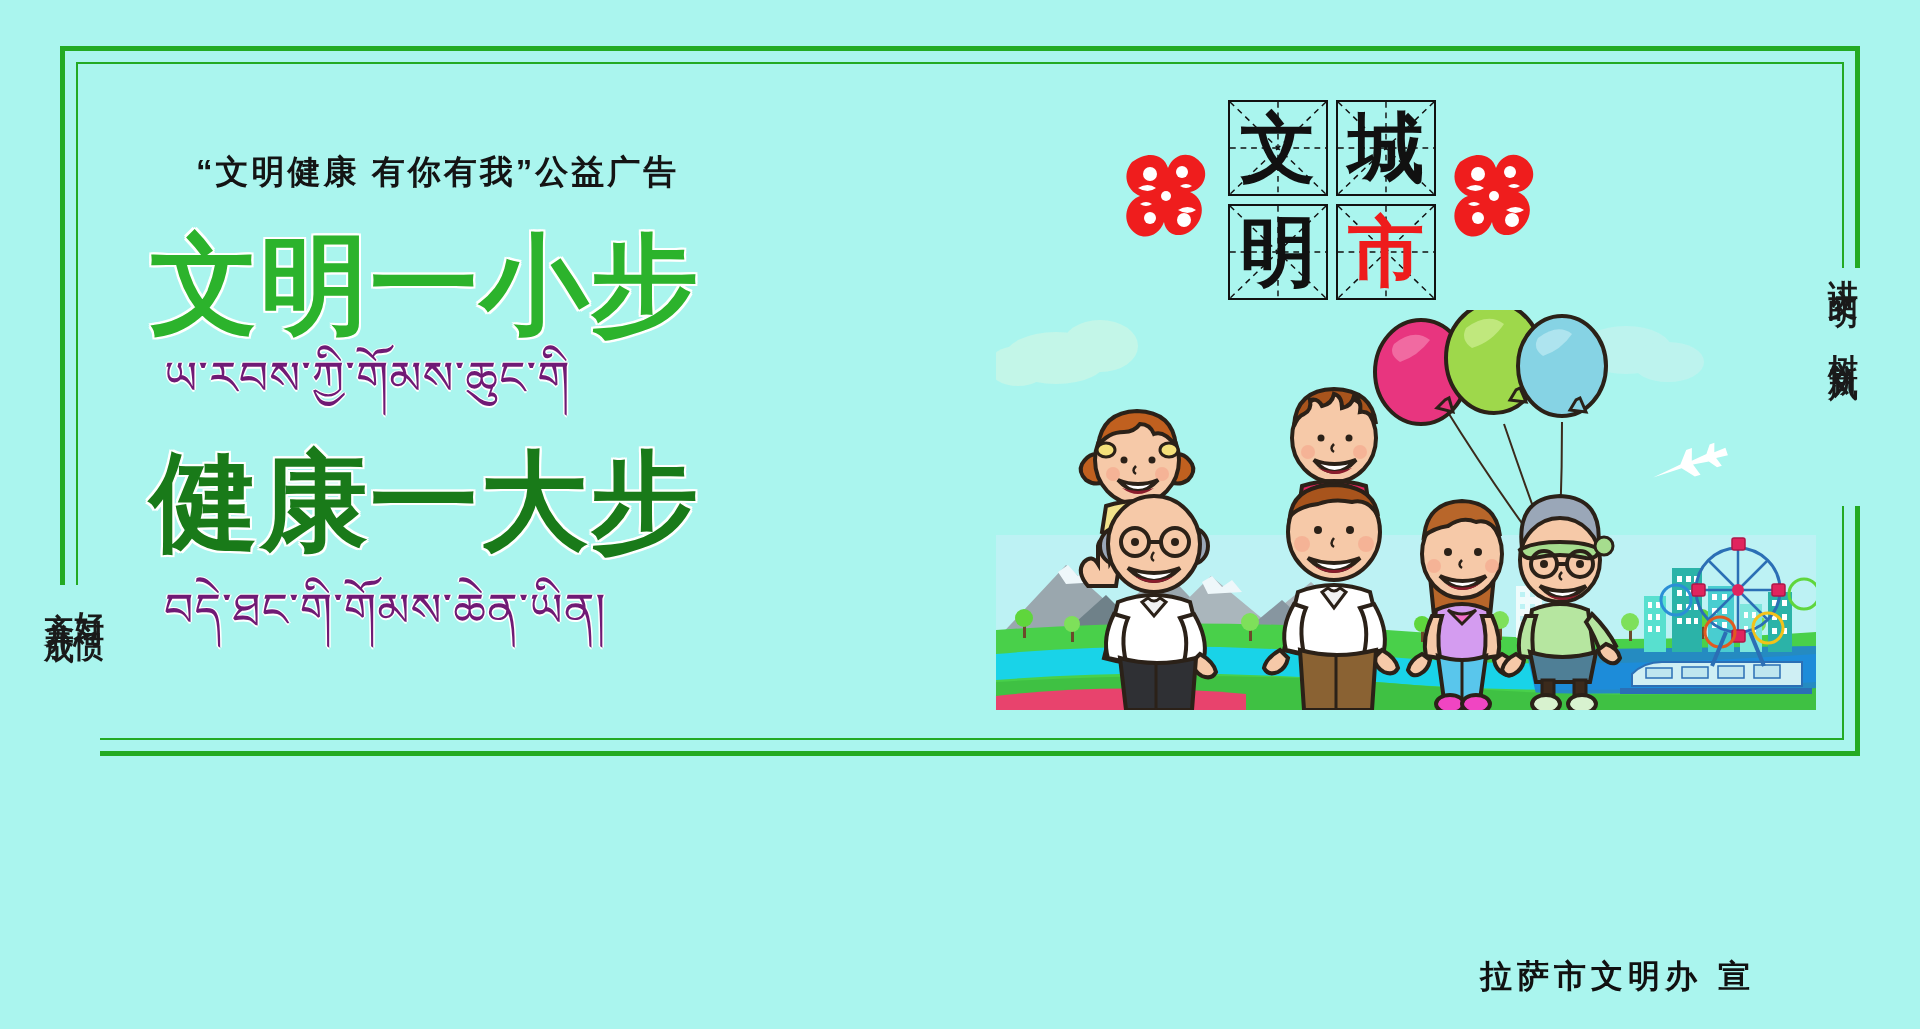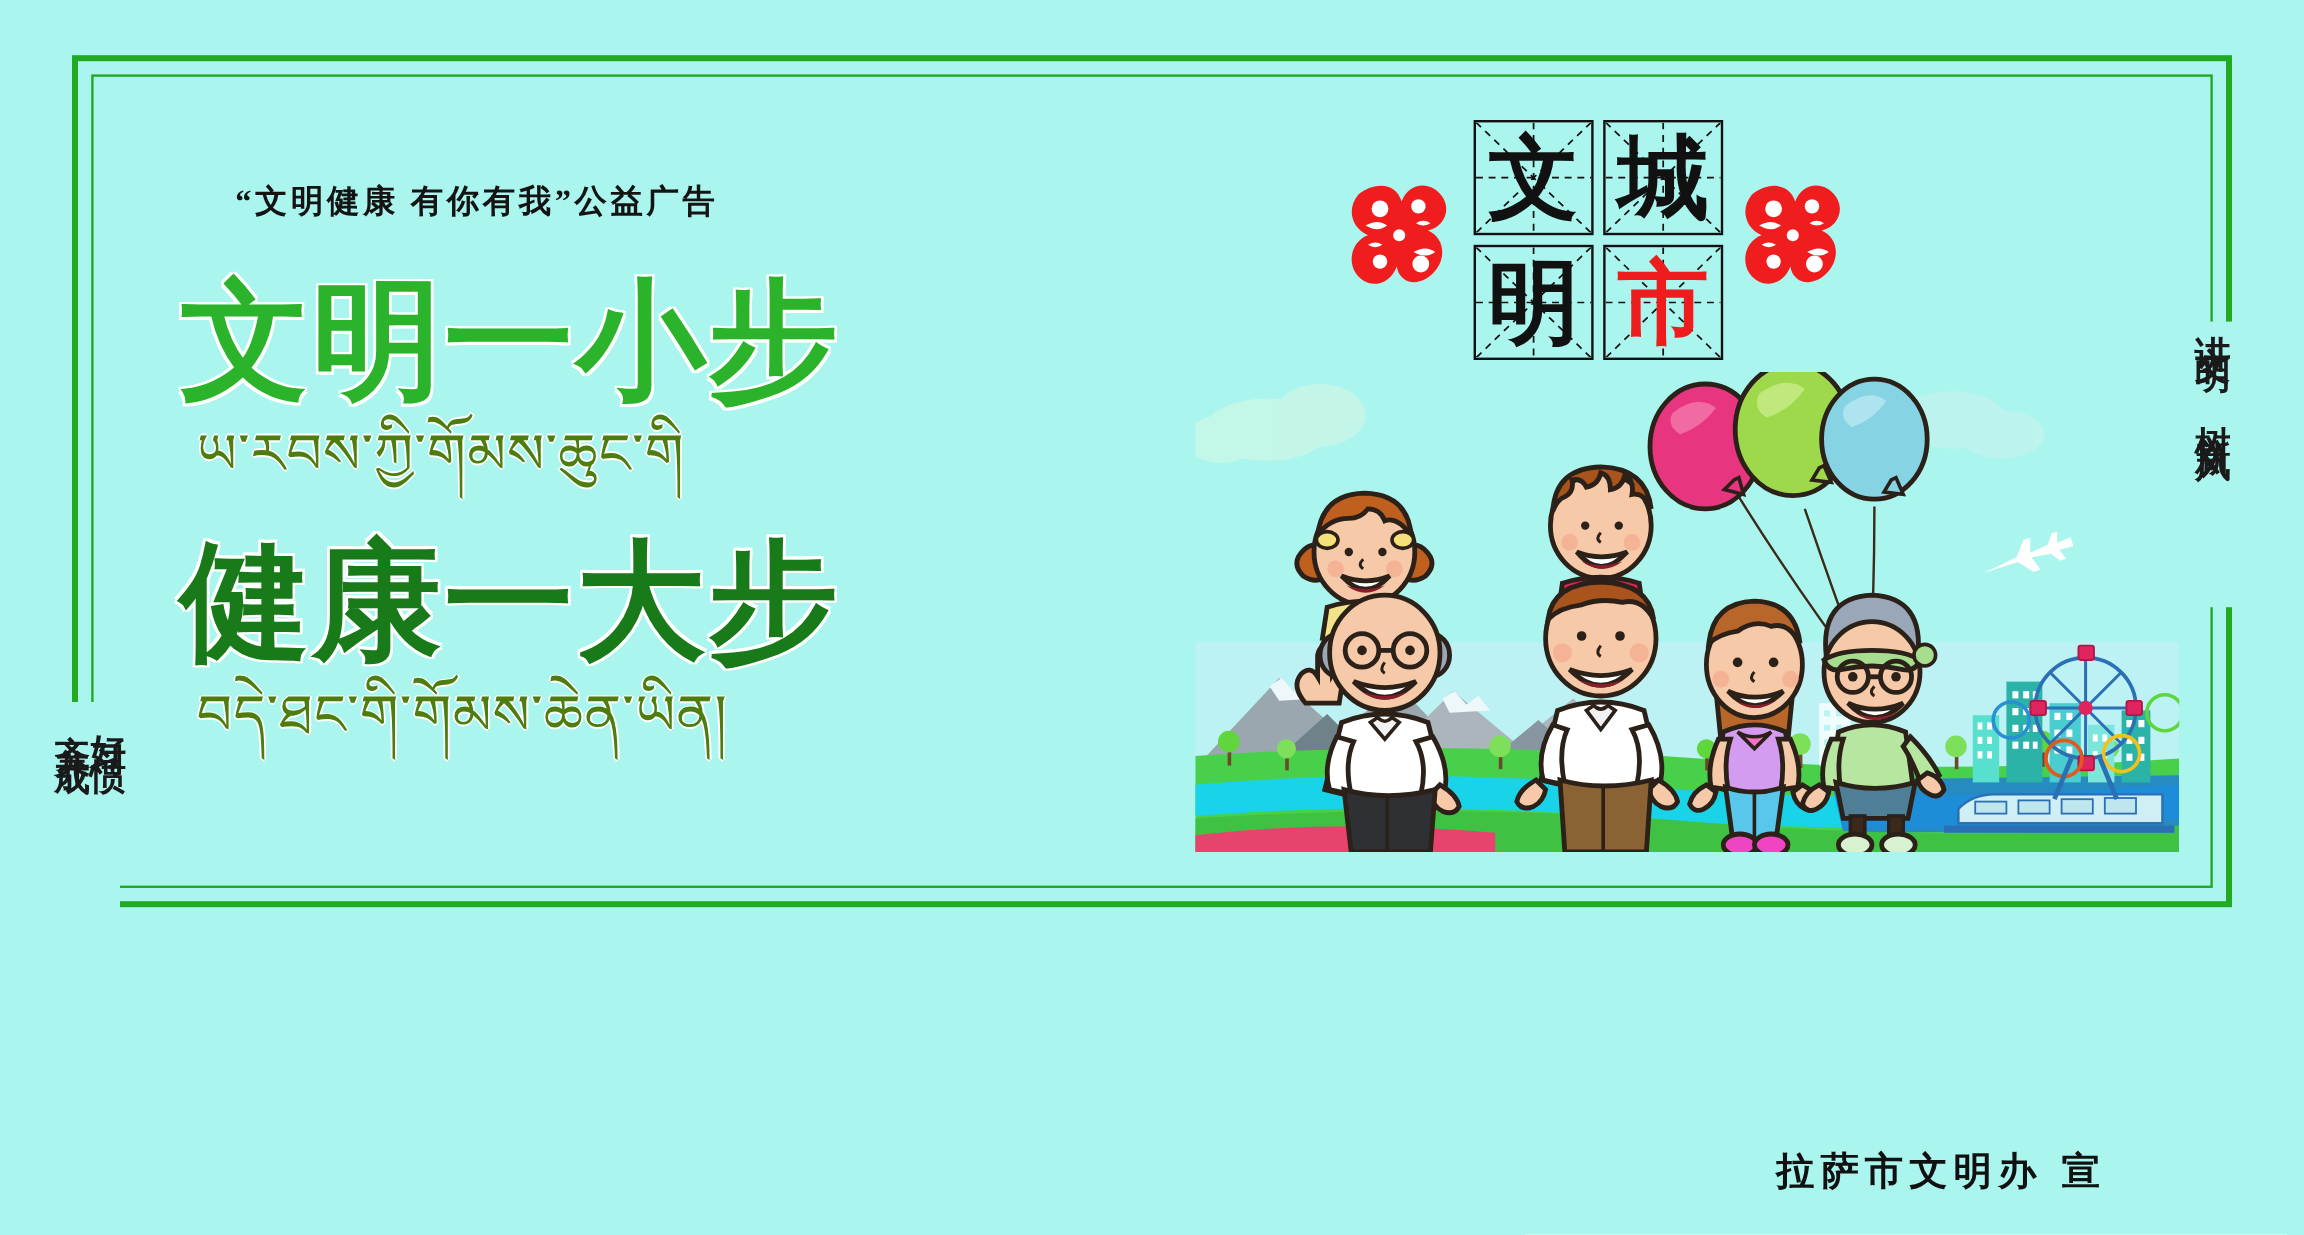--- a/index.html
+++ b/index.html
@@ -53,23 +53,23 @@
 
   #right-slogan{
     left:1828px;top:255px;
     font-size:30px;
     height:270px;
   }
 
   
   #tagline{
     position:absolute;left:196px;top:150px;
-    font-family:Liberation Serif, serif;
+    font-family:Liberation Sans, sans-serif;
     font-weight:bold;
-    font-size:27px;
+    font-size:33px;
     letter-spacing:3px;
     color:#141414;
     white-space:nowrap;
   }
 
   
   #headline-block{position:absolute;left:150px;top:228px;width:620px;}
 
   .cn-line{
     font-family:"DejaVu Sans","Liberation Sans",sans-serif;
@@ -82,29 +82,29 @@
       2px 0 0 #ffffff,-2px 0 0 #ffffff,0 2px 0 #ffffff,0 -2px 0 #ffffff,
       2px 2px 0 #ffffff,-2px -2px 0 #ffffff,2px -2px 0 #ffffff,-2px 2px 0 #ffffff;
   }
   .cn-line.bright{color:#2cb32c;}
   .cn-line.dark{color:#197a19;}
 
   .bo-line{
     font-family:"DejaVu Sans","Liberation Sans",sans-serif;
     font-size:46px;
     line-height:1.35;
-    color:#4d7c0f;
+    color:#701a75;
     white-space:nowrap;
     letter-spacing:1px;
     text-shadow:
       1.5px 0 0 #ffffff,-1.5px 0 0 #ffffff,0 1.5px 0 #ffffff,0 -1.5px 0 #ffffff;
   }
   #bo1{margin-top:6px;margin-left:14px;}
   #cn2{margin-top:36px;}
-  #bo2{margin-top:6px;margin-left:14px;}
+  #bo2{margin-top:20px;margin-left:14px;}
 
   
   #logo{
     position:absolute;left:1120px;top:100px;
     width:420px;height:200px;
   }
   .papercut{
     position:absolute;top:44px;width:92px;height:112px;
     color:#ef1d1d;font-size:92px;line-height:112px;text-align:center;
     font-family:"DejaVu Sans","Liberation Sans",sans-serif;

